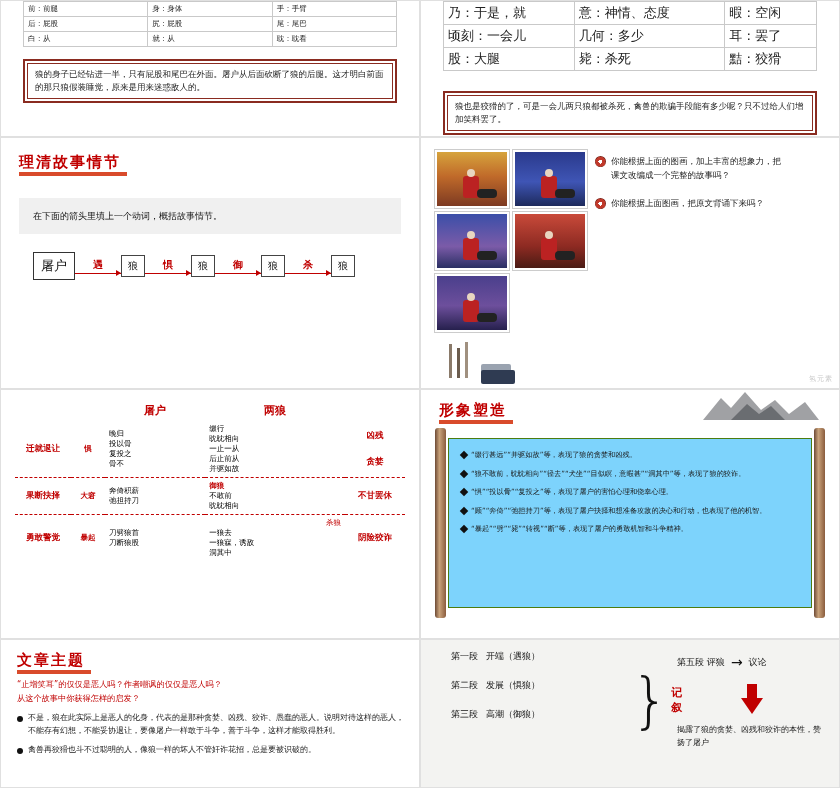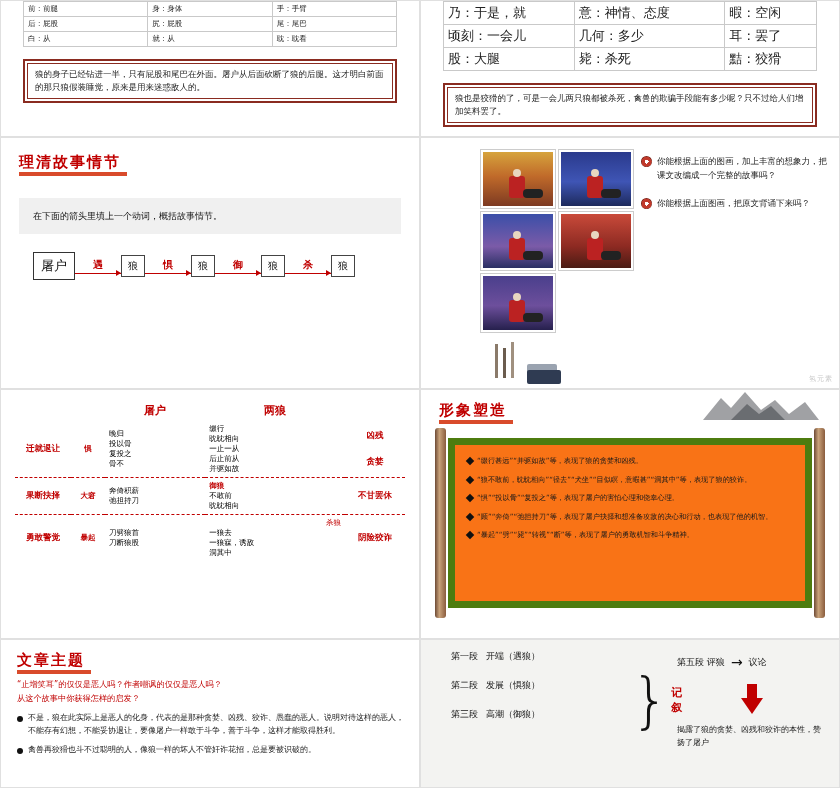--- a/index.html
+++ b/index.html
@@ -52,21 +52,21 @@
   .tbl3{width:100%;border-collapse:collapse;font-size:7.5px;}
   .tbl3 td{padding:3px 4px;vertical-align:middle;}
   .tbl3 .hd{color:#c00000;font-weight:bold;font-size:11px;text-align:center;}
   .tbl3 .lft{color:#c00000;font-weight:bold;font-size:8.5px;text-align:center;width:48px;}
   .tbl3 .rgt{color:#c00000;font-weight:bold;font-size:8.5px;text-align:center;width:52px;}
   .dashed{border-bottom:1px dashed #c00000;}
   
   .scroll{margin:8px 14px 0 14px;position:relative;height:190px;}
   .scrollbar{position:absolute;top:0;bottom:0;width:11px;background:linear-gradient(90deg,#6d4a35,#c9a27a 40%,#8a5c3d);border-radius:3px;}
   .scrollbar.l{left:0;} .scrollbar.r{right:0;}
-  .scrollpaper{position:absolute;left:13px;right:13px;top:10px;bottom:10px;background:#f97316;border:7px solid #4d7c0f;padding:10px 12px;box-sizing:border-box;}
+  .scrollpaper{position:absolute;left:13px;right:13px;top:10px;bottom:10px;background:#7dd3fc;border:1px solid #4d7c0f;padding:10px 12px;box-sizing:border-box;}
   .mtn{position:absolute;right:18px;top:-2px;width:120px;height:34px;}
   .sline{display:flex;gap:4px;font-size:7.2px;line-height:1.6;color:#1a1a1a;margin-bottom:7px;}
   .dia{width:6px;height:6px;background:#111;transform:rotate(45deg);flex:0 0 6px;margin-top:3px;}
   
   .qbox{color:#c00000;font-size:8.2px;line-height:1.7;padding:8px 14px 0 16px;}
   .plist{padding:6px 14px 0 16px;font-size:8px;line-height:1.6;color:#222;}
   .plist .li{display:flex;gap:5px;margin-bottom:7px;}
   .bdot{width:6px;height:6px;background:#111;border-radius:50%;flex:0 0 6px;margin-top:4px;}
   
   .s8{padding:10px 12px;font-size:9px;color:#111;}
@@ -121,21 +121,21 @@
           <td>几何：多少</td>
           <td>耳：罢了</td>
         </tr>
         <tr>
           <td>股：大腿</td>
           <td>毙：杀死</td>
           <td>黠：狡猾</td>
         </tr>
       </tbody>
         </table>
-      <div class="framebox" style="margin-top:12px;">
+      <div class="framebox" style="margin-top:20px;">
         <div class="txt" style="position:relative;">狼也是狡猾的了，可是一会儿两只狼都被杀死，禽兽的欺骗手段能有多少呢？只不过给人们增加笑料罢了。</div>
       </div>
     </div>
   </div>
 
   <div class="slide">
     <div style="padding:14px 18px;">
       <div class="redtitle">
         <span>理清故事情节</span>
         <span class="ul"></span>
@@ -163,21 +163,21 @@
         <div class="arrowwrap">
           <span class="lbl">杀</span>
           <span class="arrowline"></span>
         </div>
         <div class="node">狼</div>
       </div>
     </div>
   </div>
 
   <div class="slide">
-    <div style="display:flex;padding-left:46px;">
+    <div style="display:flex;">
       <div>
         <div class="imgs">
           <div class="img pic1">
               <div class="fig"></div>
               <div class="wolf"></div>
             </div>
           <div class="img pic2">
               <div class="fig"></div>
               <div class="wolf"></div>
             </div>

